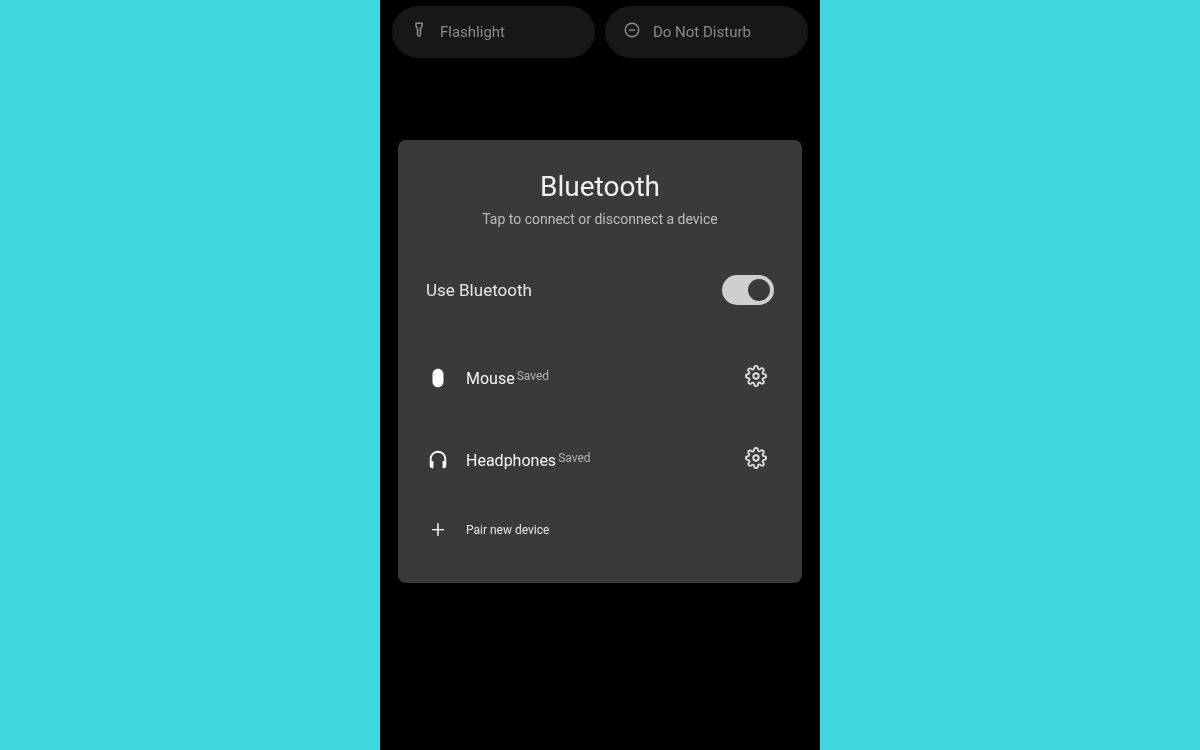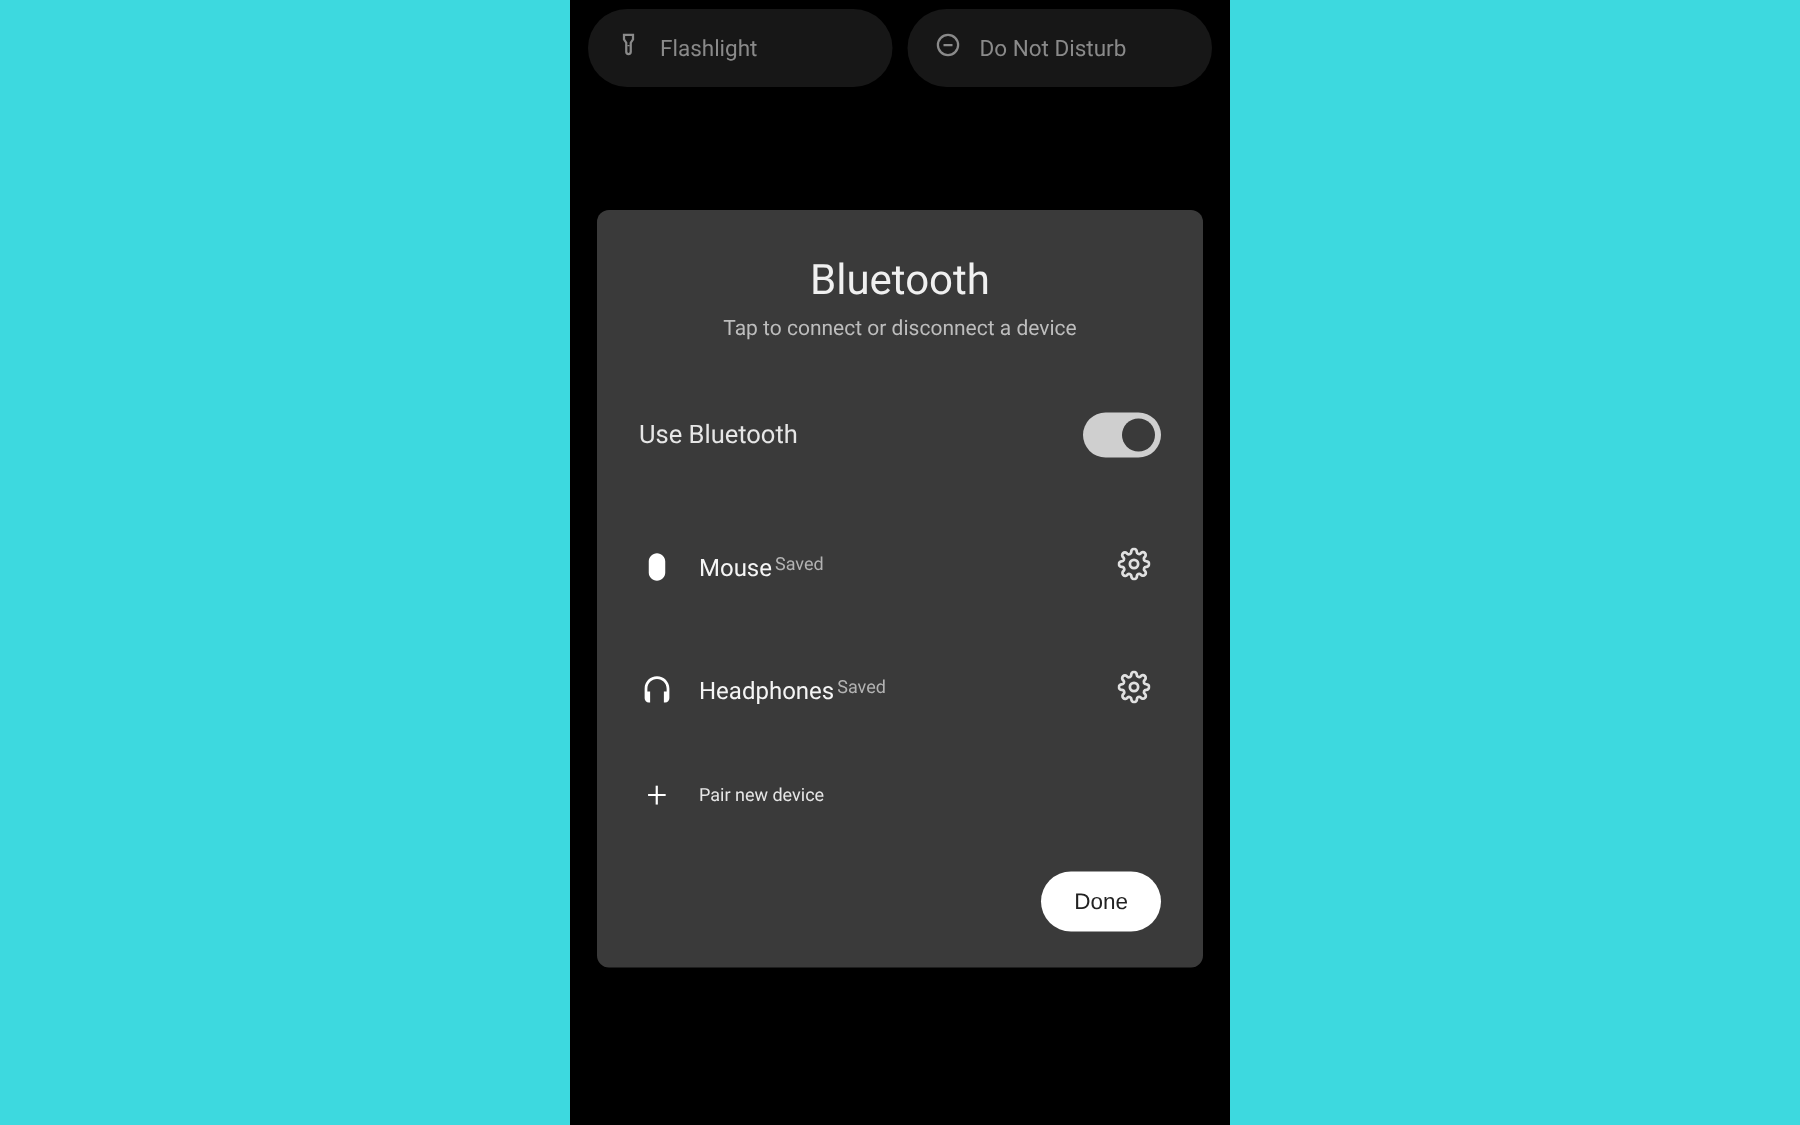--- a/index.html
+++ b/index.html
@@ -215,18 +215,15 @@
           </svg>
         </span>
       </div>
     </div>
 
     <div class="row">
       <div class="plus-icon">+</div>
       <div class="row-label" style="font-size:12px;">Pair new device</div>
     </div>
 
-    <div class="footer">
-      <button class="done-btn">Done</button>
-    </div>
   </div>
 
 </div>
 
 </body></html>

